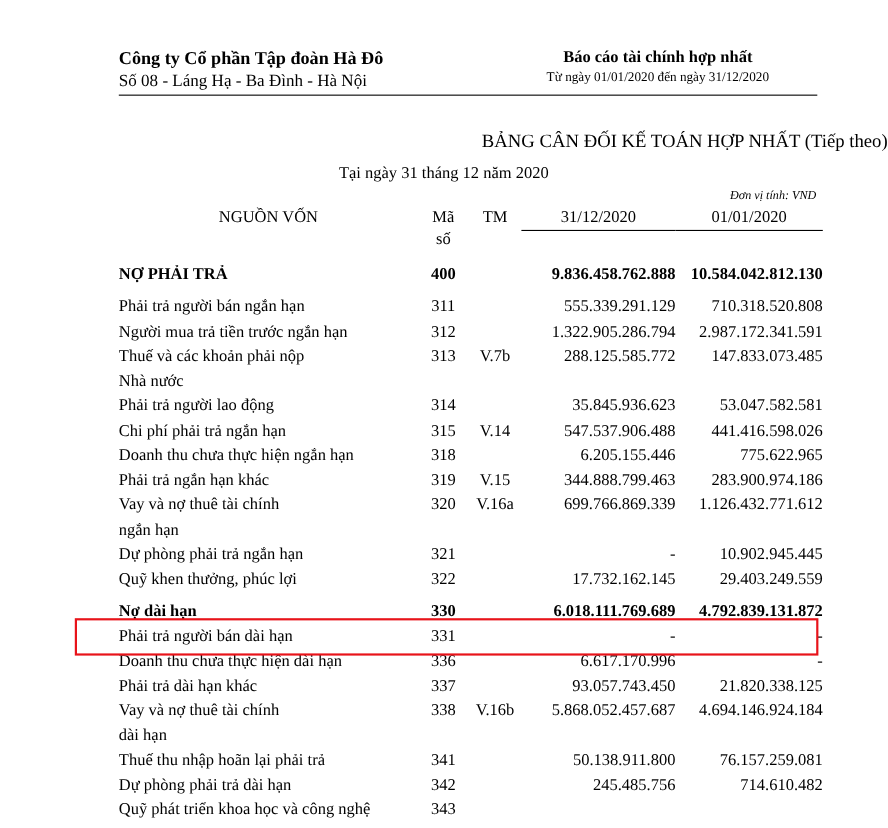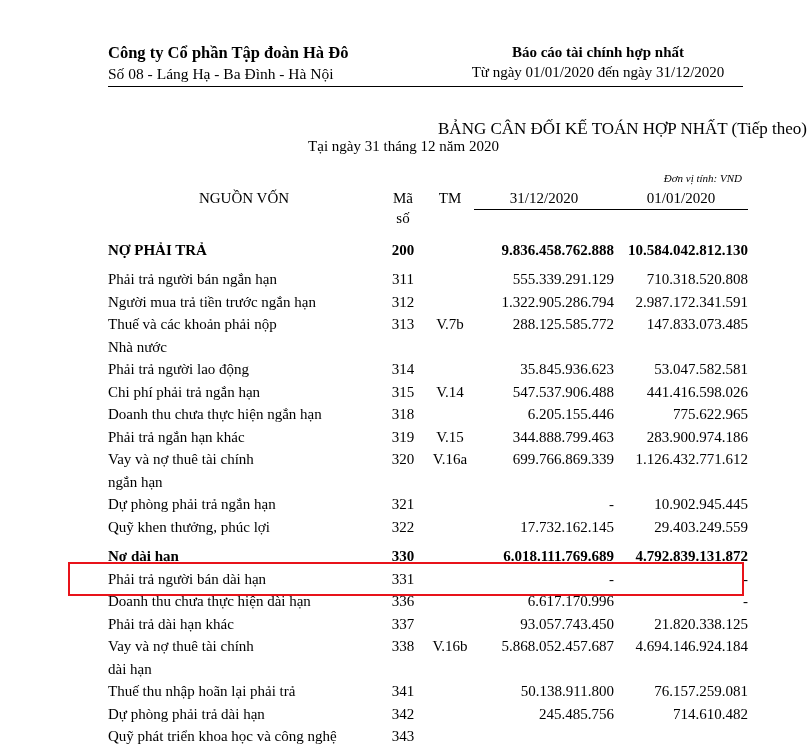--- a/index.html
+++ b/index.html
@@ -51,21 +51,21 @@
     white-space: nowrap;
   }
   .report-title {
     font-size: 15px;
     font-weight: bold;
     line-height: 1.35;
     white-space: nowrap;
     text-align: center;
   }
   .report-period {
-    font-size: 15px;
+    font-size: 12px;
     line-height: 1.35;
     white-space: nowrap;
   }
   .header-rule {
     position: absolute;
     left: 108px;
     top: 86px;
     width: 635px;
     border-bottom: 1.5px solid #000;
   }
@@ -75,21 +75,21 @@
     position: absolute;
     top: 119px;
     left: 0;
     width: 807px;
     text-align: right;
     font-size: 17px;
     font-weight: normal;
   }
   .doc-subtitle {
     position: absolute;
-    top: 138px;
+    top: 150px;
     left: 0;
     width: 807px;
     text-align: center;
     font-size: 15px;
   }
   .unit-note {
     position: absolute;
     top: 172px;
     left: 0;
     width: 742px;
@@ -193,21 +193,21 @@
         <td class="col-cur"></td>
         <td class="col-prev"></td>
       </tr>
       <tr class="spacer">
           <td colspan="5"></td>
         </tr>
     </thead>
     <tbody id="tbody">
         <tr class="row">
           <td class="col-name lvl0">NỢ PHẢI TRẢ</td>
-          <td class="col-code num-bold">200</td>
+          <td class="col-code num-bold">400</td>
           <td class="col-tm"></td>
           <td class="col-cur num-bold">9.836.458.762.888</td>
           <td class="col-prev num-bold">10.584.042.812.130</td>
         </tr>
         <tr class="spacer-sm">
           <td colspan="5"></td>
         </tr>
         <tr class="row">
           <td class="col-name lvl2">Phải trả người bán ngắn hạn</td>
           <td class="col-code">311</td>

